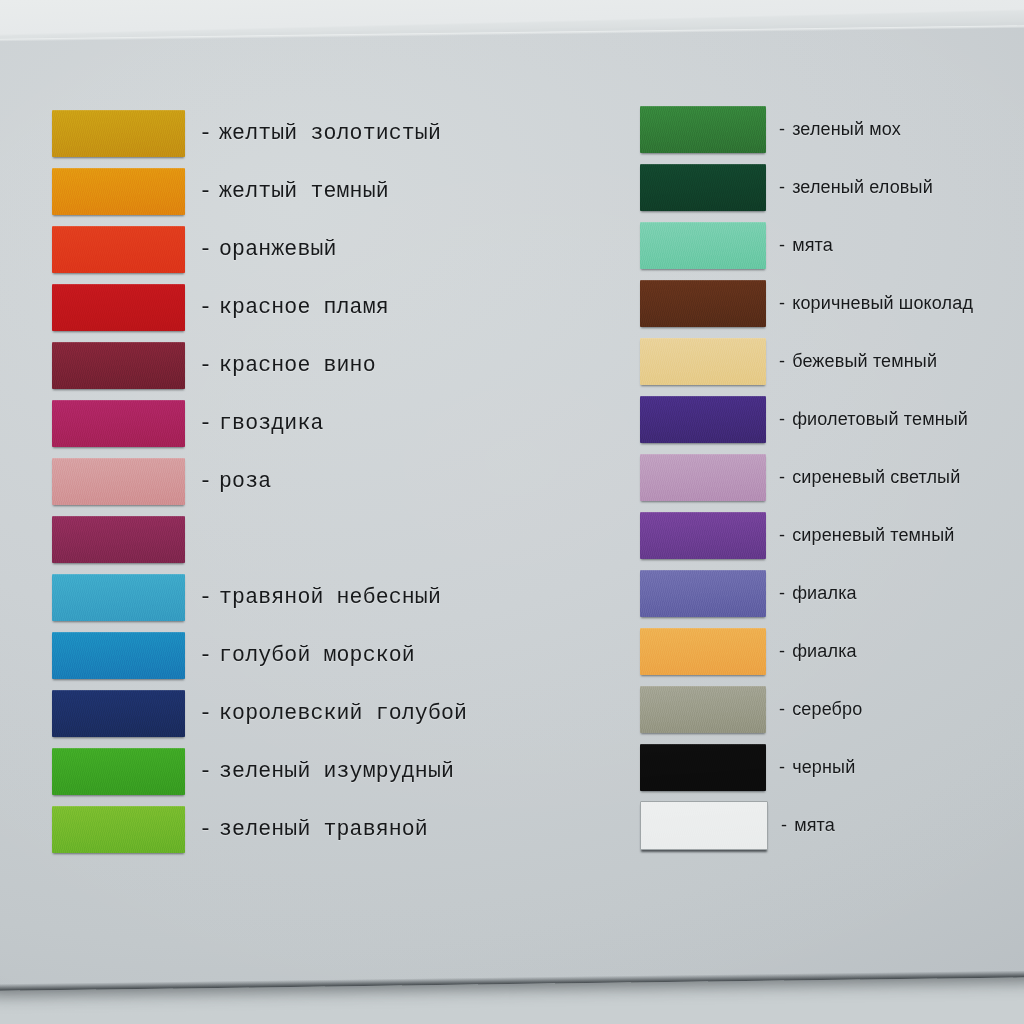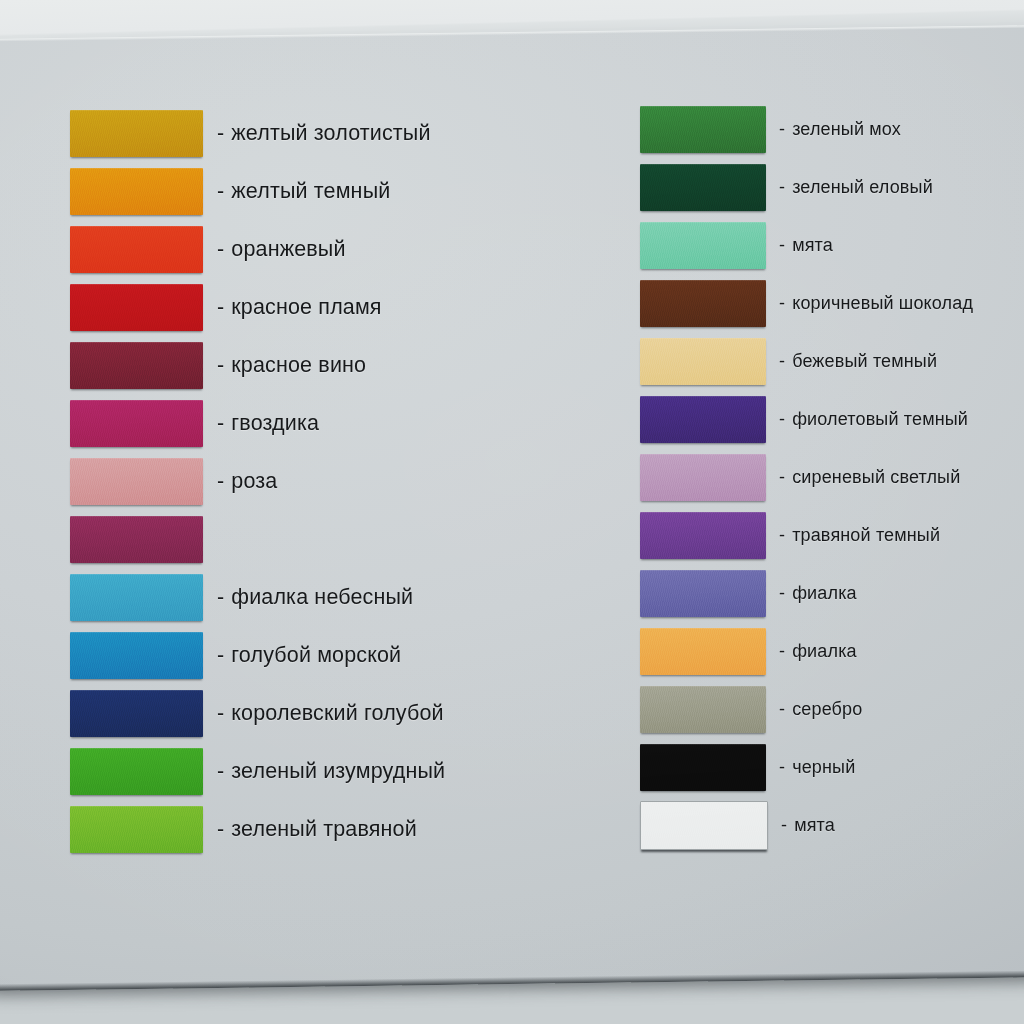--- a/index.html
+++ b/index.html
@@ -57,21 +57,21 @@
     pointer-events: none;
     background:
       radial-gradient(140% 120% at 50% 45%, rgba(255,255,255,0.06) 0%, rgba(0,0,0,0.0) 55%, rgba(0,0,0,0.09) 100%);
   }
 
   
   .column {
     position: absolute;
     top: 0;
   }
-  #col-left  { left: 70px;  width: 470px; }
+  #col-left  { left: 52px;  width: 470px; font-family: Liberation Mono, monospace; }
   #col-right { left: 640px; width: 400px; }
 
   .swatch-row {
     position: relative;
     display: flex;
     align-items: center;
     height: 58px;
   }
 
   .swatch {
@@ -155,21 +155,21 @@
       </div>
       <div class="swatch-row">
         <div class="swatch" title="роза" style="background: rgb(213, 154, 156);"></div>
         <div class="label"><span class="dash">-</span><span>роза</span></div>
       </div>
       <div class="swatch-row">
         <div class="swatch" title="розовый темный" style="background: rgb(139, 42, 86);"></div>
       </div>
       <div class="swatch-row">
         <div class="swatch" title="голубой небесный" style="background: rgb(59, 165, 199);"></div>
-        <div class="label"><span class="dash">-</span><span>фиалка небесный</span></div>
+        <div class="label"><span class="dash">-</span><span>травяной небесный</span></div>
       </div>
       <div class="swatch-row">
         <div class="swatch" title="голубой морской" style="background: rgb(27, 135, 189);"></div>
         <div class="label"><span class="dash">-</span><span>голубой морской</span></div>
       </div>
       <div class="swatch-row">
         <div class="swatch" title="королевский голубой" style="background: rgb(29, 48, 104);"></div>
         <div class="label"><span class="dash">-</span><span>королевский голубой</span></div>
       </div>
       <div class="swatch-row">
@@ -205,21 +205,21 @@
       <div class="swatch-row">
         <div class="swatch" title="фиолетовый темный" style="background: rgb(69, 44, 128);"></div>
         <div class="label"><span class="dash">-</span><span>фиолетовый темный</span></div>
       </div>
       <div class="swatch-row">
         <div class="swatch" title="сиреневый светлый" style="background: rgb(188, 153, 188);"></div>
         <div class="label"><span class="dash">-</span><span>сиреневый светлый</span></div>
       </div>
       <div class="swatch-row">
         <div class="swatch" title="сиреневый темный" style="background: rgb(112, 63, 150);"></div>
-        <div class="label"><span class="dash">-</span><span>травяной темный</span></div>
+        <div class="label"><span class="dash">-</span><span>сиреневый темный</span></div>
       </div>
       <div class="swatch-row">
         <div class="swatch" title="фиалка" style="background: rgb(106, 105, 171);"></div>
         <div class="label"><span class="dash">-</span><span>фиалка</span></div>
       </div>
       <div class="swatch-row">
         <div class="swatch" title="абрикос" style="background: rgb(238, 172, 76);"></div>
         <div class="label"><span class="dash">-</span><span>фиалка</span></div>
       </div>
       <div class="swatch-row">

